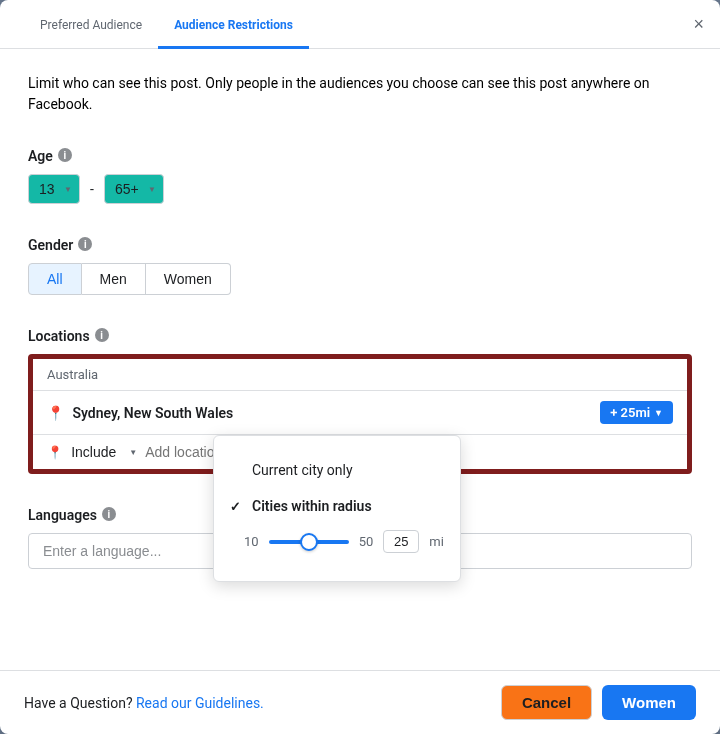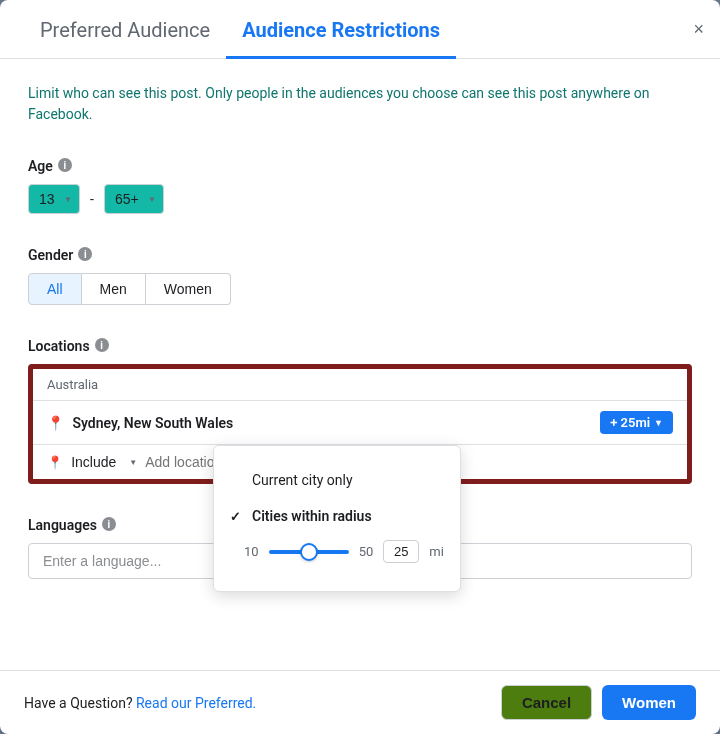--- a/index.html
+++ b/index.html
@@ -24,21 +24,21 @@
     }
     .modal-header {
       display: flex;
       align-items: flex-end;
       padding: 0 24px;
       border-bottom: 1px solid #dddfe2;
       position: relative;
     }
     .tab {
       padding: 18px 16px 14px;
-      font-size: 20px;
+      font-size: 12px;
       cursor: pointer;
       color: #606770;
       font-weight: 400;
       border-bottom: 3px solid transparent;
       margin-bottom: -1px;
     }
     .tab.active {
       color: #1877f2;
       font-weight: 700;
       border-bottom: 3px solid #1877f2;
@@ -57,21 +57,21 @@
       color: #606770;
       cursor: pointer;
       line-height: 1;
     }
     .modal-body {
       padding: 24px 28px;
       flex: 1;
     }
     .description {
       font-size: 14px;
-      color: #0f766e;
+      color: #000000;
       line-height: 1.5;
       margin-bottom: 24px;
     }
     .section-label {
       font-size: 14px;
       font-weight: 600;
       color: #1c1e21;
       margin-bottom: 10px;
       display: flex;
       align-items: flex-start;
@@ -353,21 +353,21 @@
     }
     .footer-buttons {
       display: flex;
       gap: 10px;
     }
     .btn-cancel {
       padding: 8px 20px;
       font-size: 15px;
       border: 1px solid #ccd0d5;
       border-radius: 6px;
-      background: #4d7c0f;
+      background: #f97316;
       color: #1c1e21;
       cursor: pointer;
       font-weight: 600;
     }
     .btn-save {
       padding: 8px 20px;
       font-size: 15px;
       border: none;
       border-radius: 6px;
       background: #1877f2;
@@ -480,20 +480,20 @@
         <span>Languages</span>
         <span class="info-icon">i</span>
       </div>
       <input class="language-input" type="text" placeholder="Enter a language..." style="">
     </div>
   </div>
 
   <div class="modal-footer">
     <div class="footer-left">
       <span>Have a Question?</span>
-      <a class="footer-link">Read our Preferred.</a>
+      <a class="footer-link">Read our Guidelines.</a>
     </div>
     <div class="footer-buttons">
       <button class="btn-cancel">Cancel</button>
       <button class="btn-save">Women</button>
     </div>
   </div>
 </div>
 
 </body></html>

